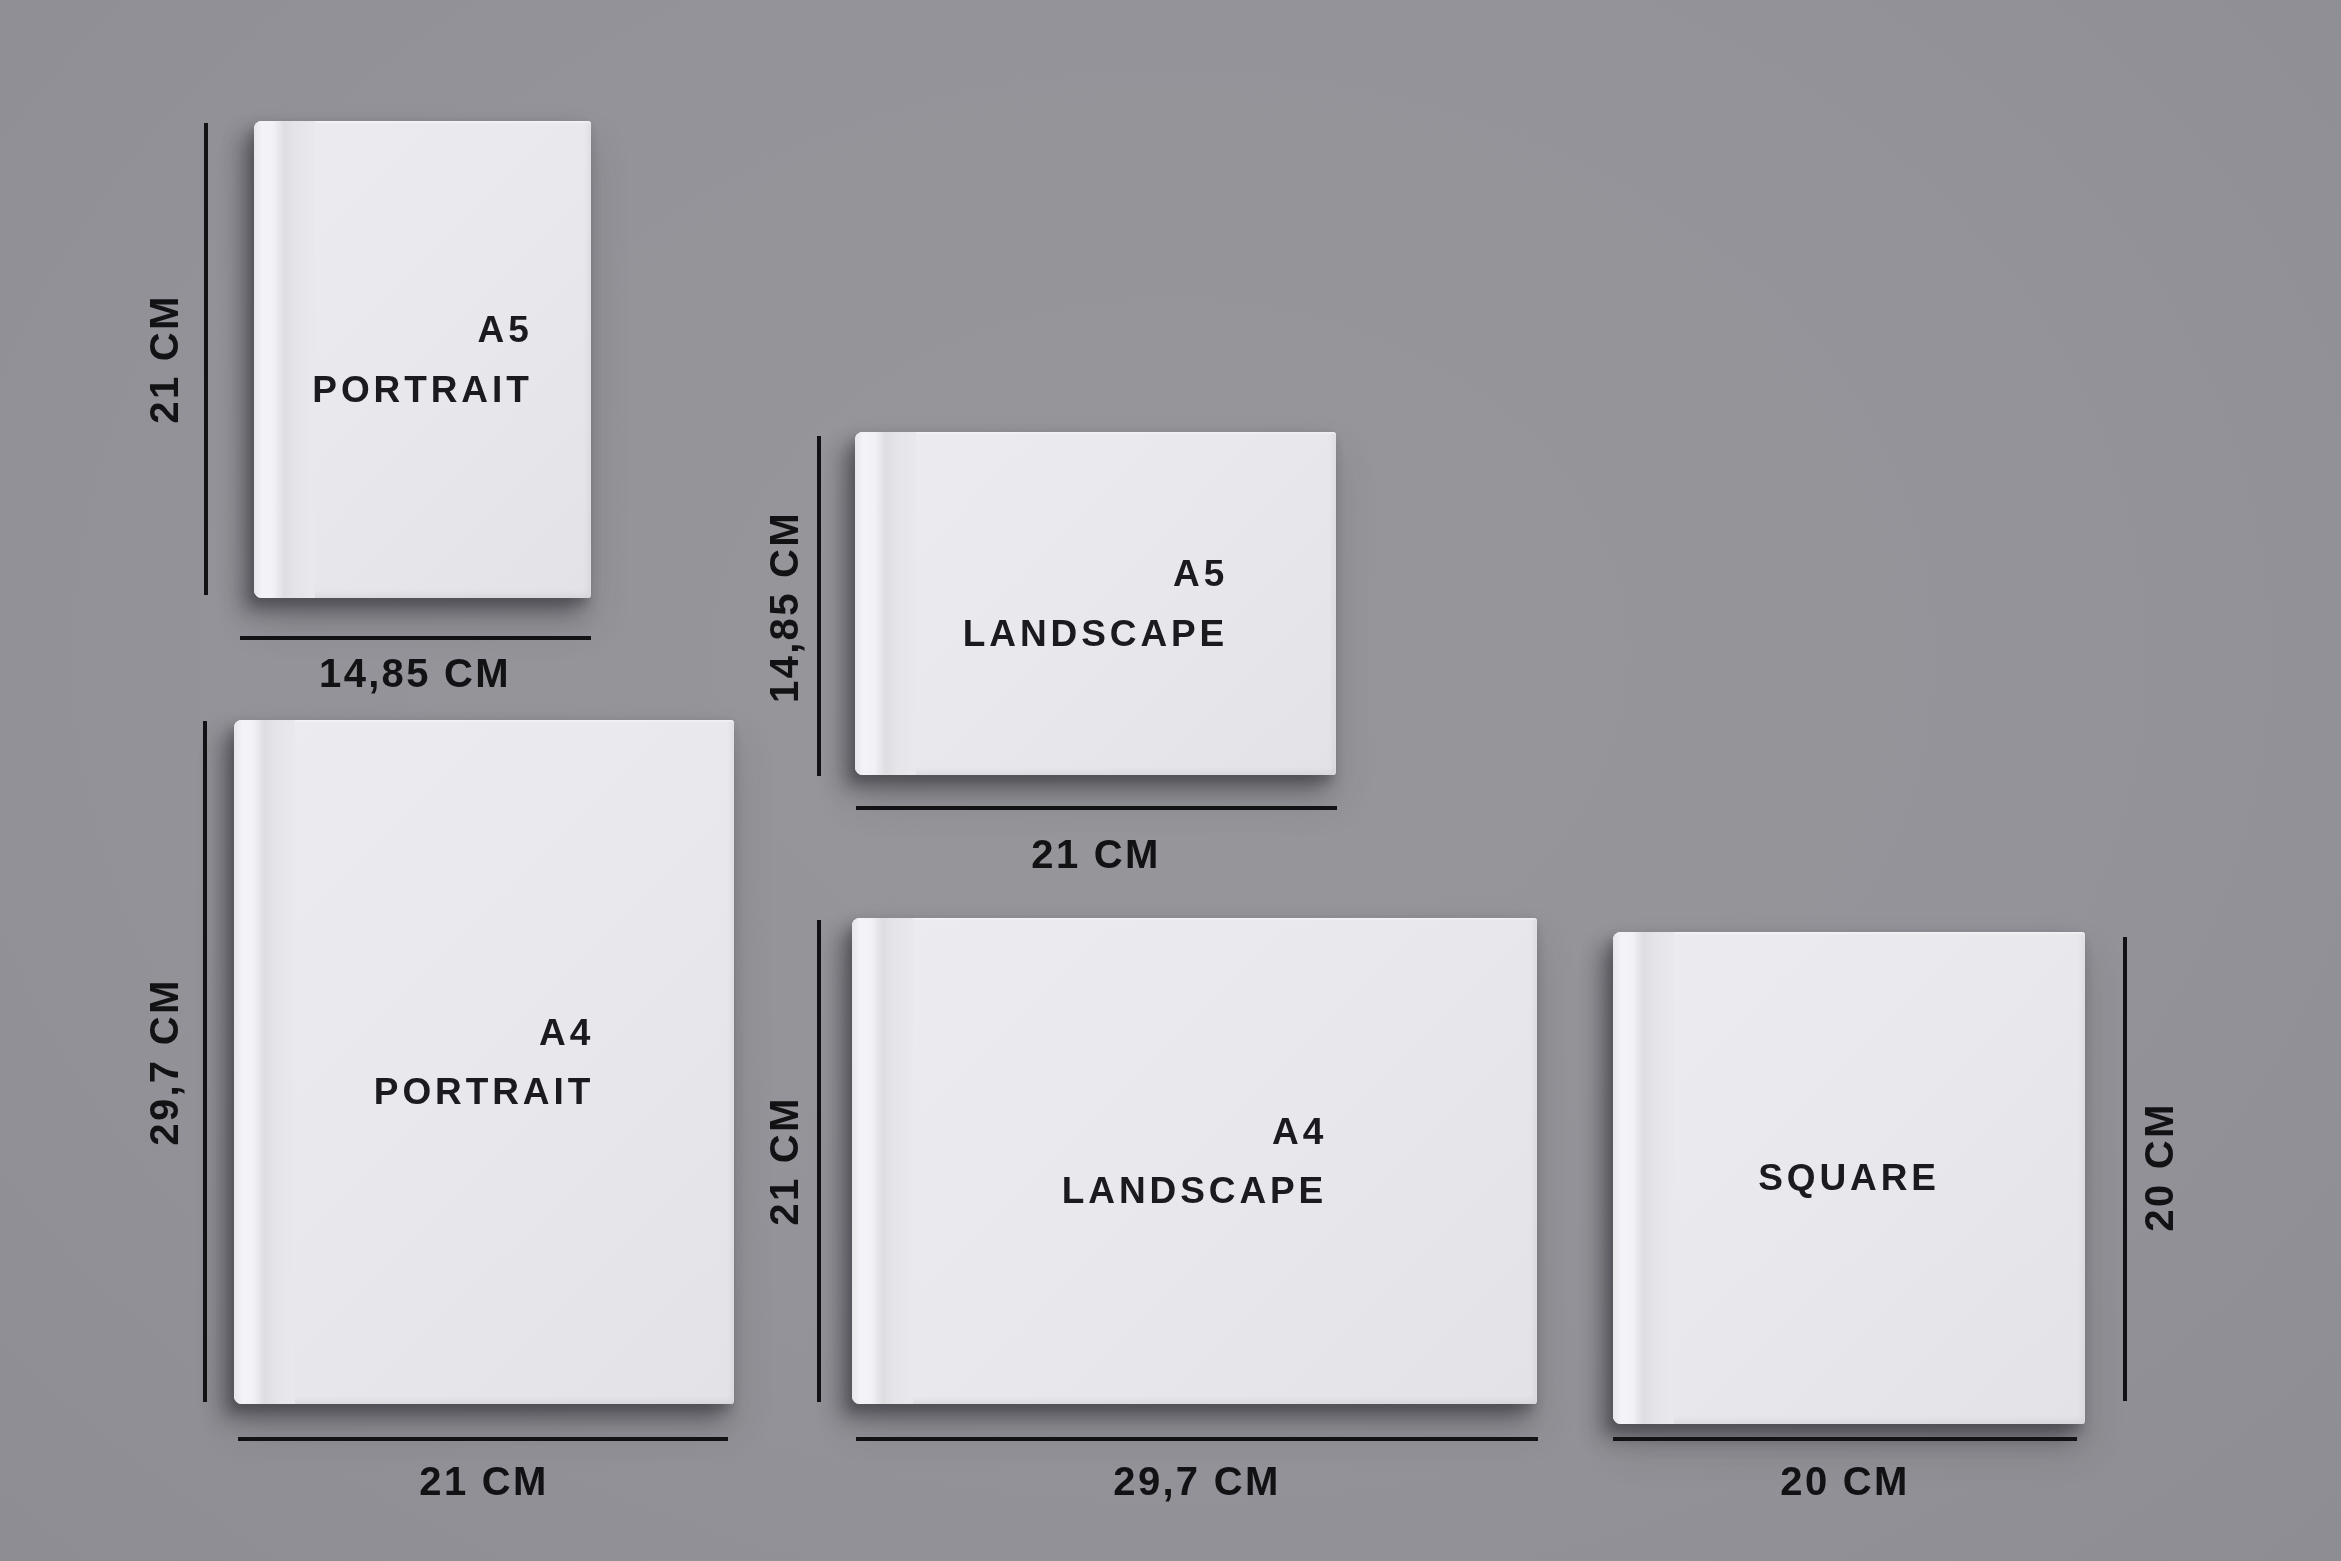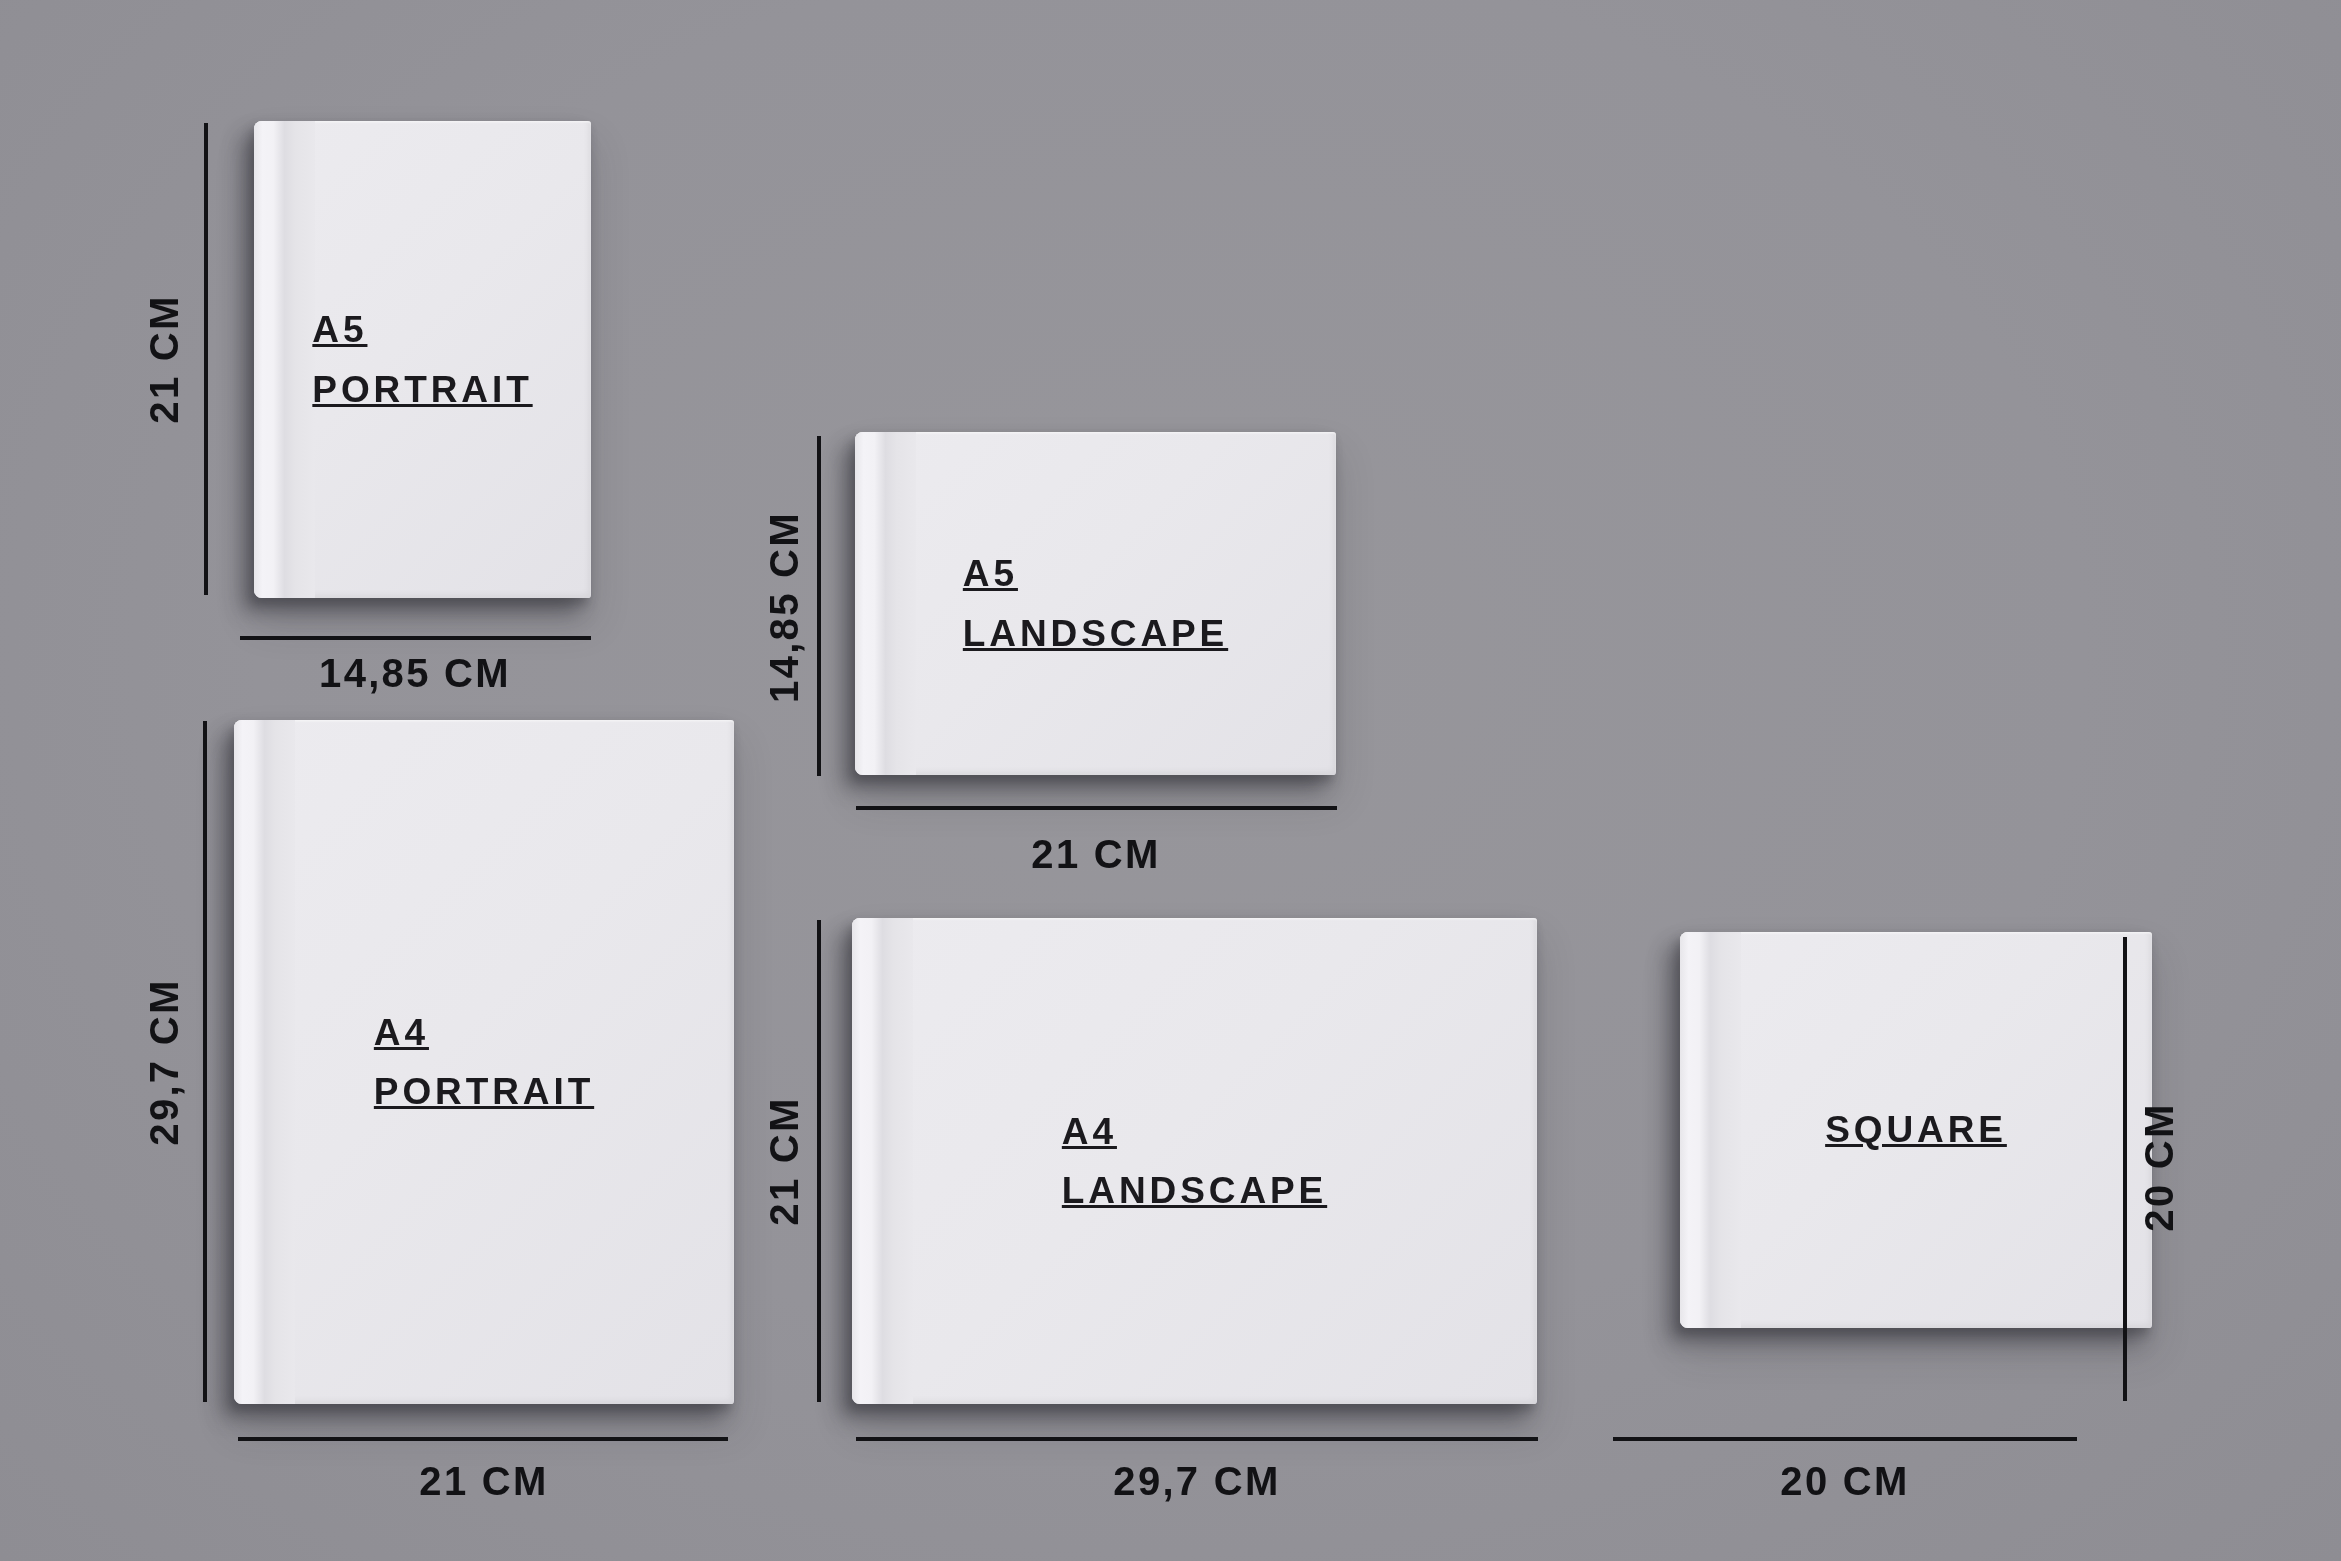--- a/index.html
+++ b/index.html
@@ -39,28 +39,27 @@
       #dedde2 50%,
       #e5e4e8 68%,
       #e9e8ec 100%);
   }
   .book-title {
     position: absolute;
     inset: 0;
     display: flex;
     align-items: center;
     justify-content: center;
-    text-align: left;
+    text-align: right;
     white-space: pre-line;
     font-size: 37px;
     font-weight: 700;
     letter-spacing: 3.9px;
     line-height: 1.6;
     color: #1b1a1e;
-    text-decoration: underline;
   }
 
   
   .dim-line-v {
     position: absolute;
     width: 3.9px;
     background: #121215;
   }
   .dim-line-h {
     position: absolute;
@@ -104,21 +103,21 @@
   #ht-a4p    { left: 484px;  top: 1481px; }
 
   
   #book-a4l  { left: 852px; top: 918px; width: 685px; height: 486px; }
   #vl-a4l    { left: 817px; top: 920px; height: 482px; }
   #hl-a4l    { left: 856px; top: 1437px; width: 682px; }
   #vt-a4l    { left: 784px; top: 1161px; }
   #ht-a4l    { left: 1197px; top: 1481px; }
 
   
-  #book-sq   { left: 1680px; top: 932px; width: 472px; height: 396px; }
+  #book-sq   { left: 1613px; top: 932px; width: 472px; height: 492px; }
   #vl-sq     { left: 2123px; top: 937px; height: 464px; }
   #hl-sq     { left: 1613px; top: 1437px; width: 464px; }
   #vt-sq     { left: 2159px; top: 1167px; }
   #ht-sq     { left: 1845px; top: 1481px; }
 </style>
 </head>
 <body>
 
 <div class="book" id="book-a5p">
   <div class="spine"></div>

